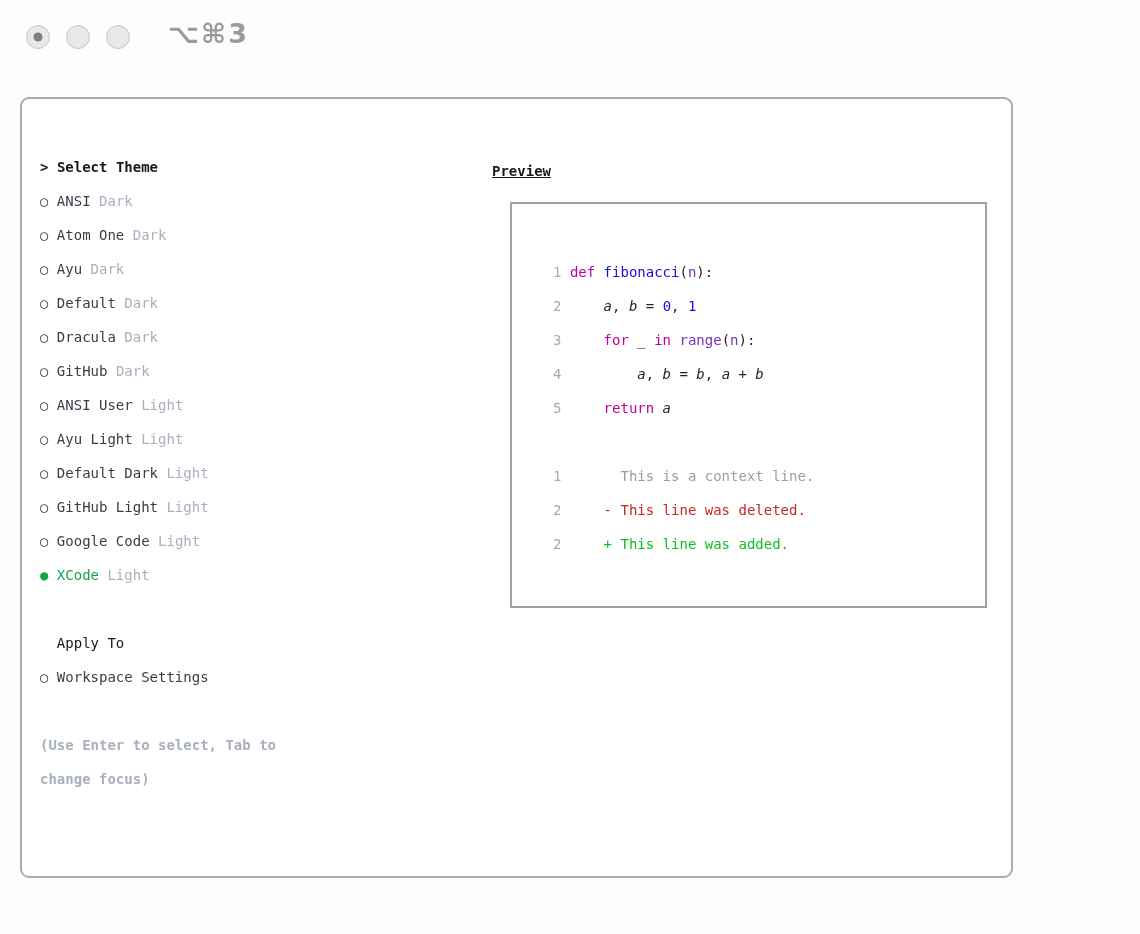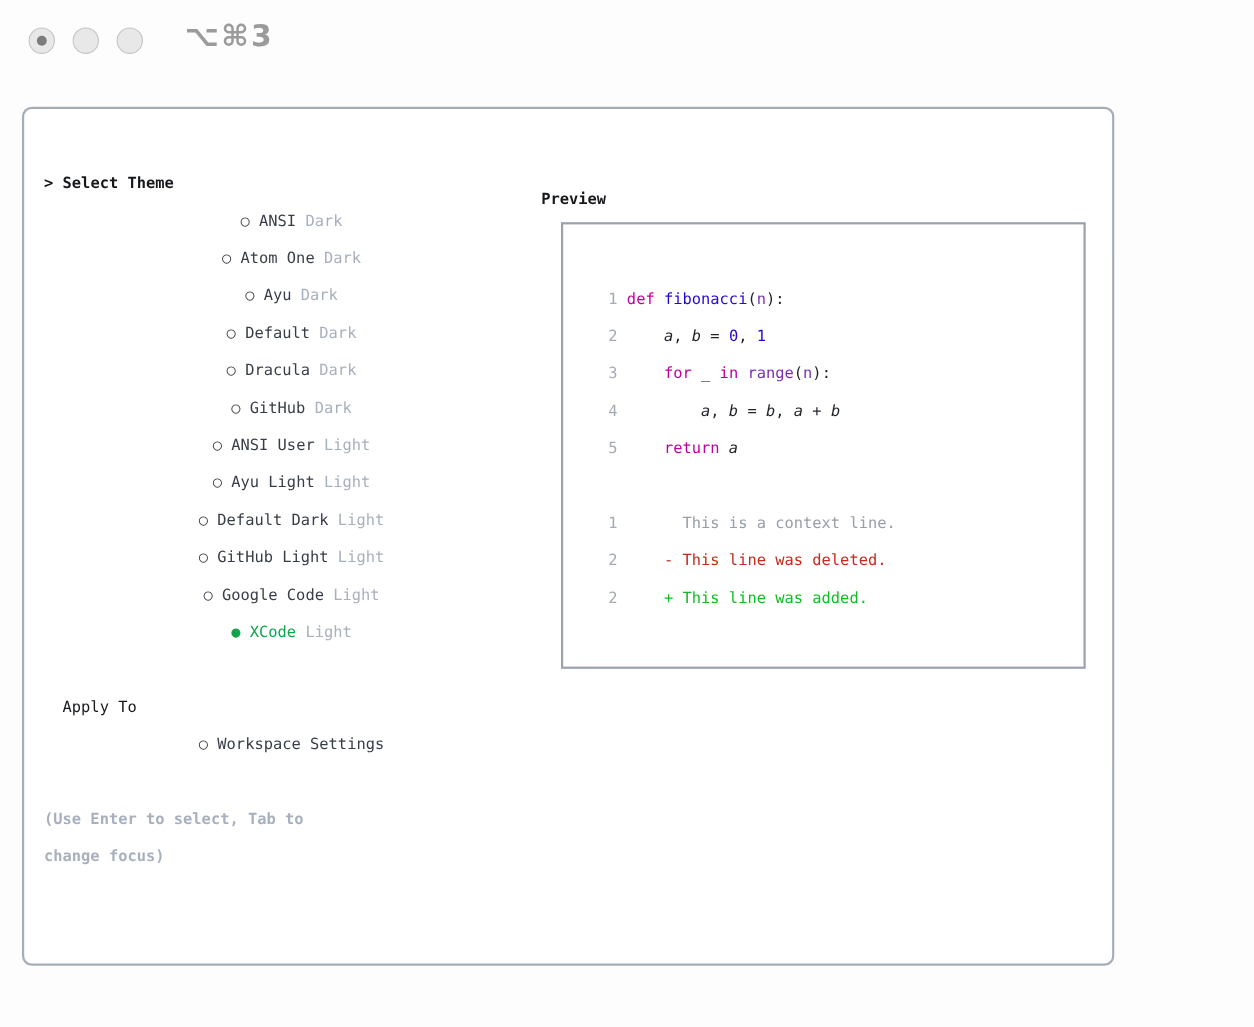--- a/index.html
+++ b/index.html
@@ -32,31 +32,31 @@
   .win-title { position:absolute; left:168px; top:18px; font-size:27px;
     font-weight:bold; color:var(--titlebar_text);
     font-family:"DejaVu Sans","Liberation Sans",sans-serif; letter-spacing:2px; }
   
   .panel { position:absolute; left:20px; top:97px; width:993px; height:781px;
     background:#FFFFFF; border:2px solid var(--panel_border); border-radius:9px; }
   .row { height:34px; line-height:34px; font-size:14px; white-space:pre; }
   
   .left-col { position:absolute; left:18px; top:51px; width:450px; }
   .header-row { font-weight:bold; color:var(--text_dark); }
-  .option { color:var(--item_text); cursor:pointer;text-align:center; }
+  .option { color:var(--item_text); cursor:pointer; }
   .option .marker { color:var(--item_text); }
   .option.selected, .option.selected .marker, .option.selected .name
     { color:var(--selected_green); }
   .option .tag { color:var(--tag_text); }
   .spacer { height:34px; }
   .apply-label { color:var(--text_dark); }
   .hint { color:var(--hint_text);font-weight:bold; }
   
-  .preview-label { position:absolute; left:470px; top:65px; font-weight:bold;
-    color:var(--text_dark); }
+  .preview-label { position:absolute; left:470px; top:55px; font-weight:bold;
+    color:var(--text_dark);text-decoration:underline; }
   .preview-box { position:absolute; left:488px; top:103px; width:477px;
     height:406px; background:#FFFFFF; border:2px solid var(--preview_border); }
   .preview-code { position:absolute; left:22px; top:51px; }
   .code-line { color:var(--code_plain);margin-left:19px; }
   .c-plain    { color:var(--code_plain); }
   .c-lineno   { color:var(--code_lineno); }
   .c-keyword  { color:var(--code_keyword); }
   .c-function { color:var(--code_function); }
   .c-number   { color:var(--code_number); }
   .c-builtin  { color:var(--code_builtin); }

